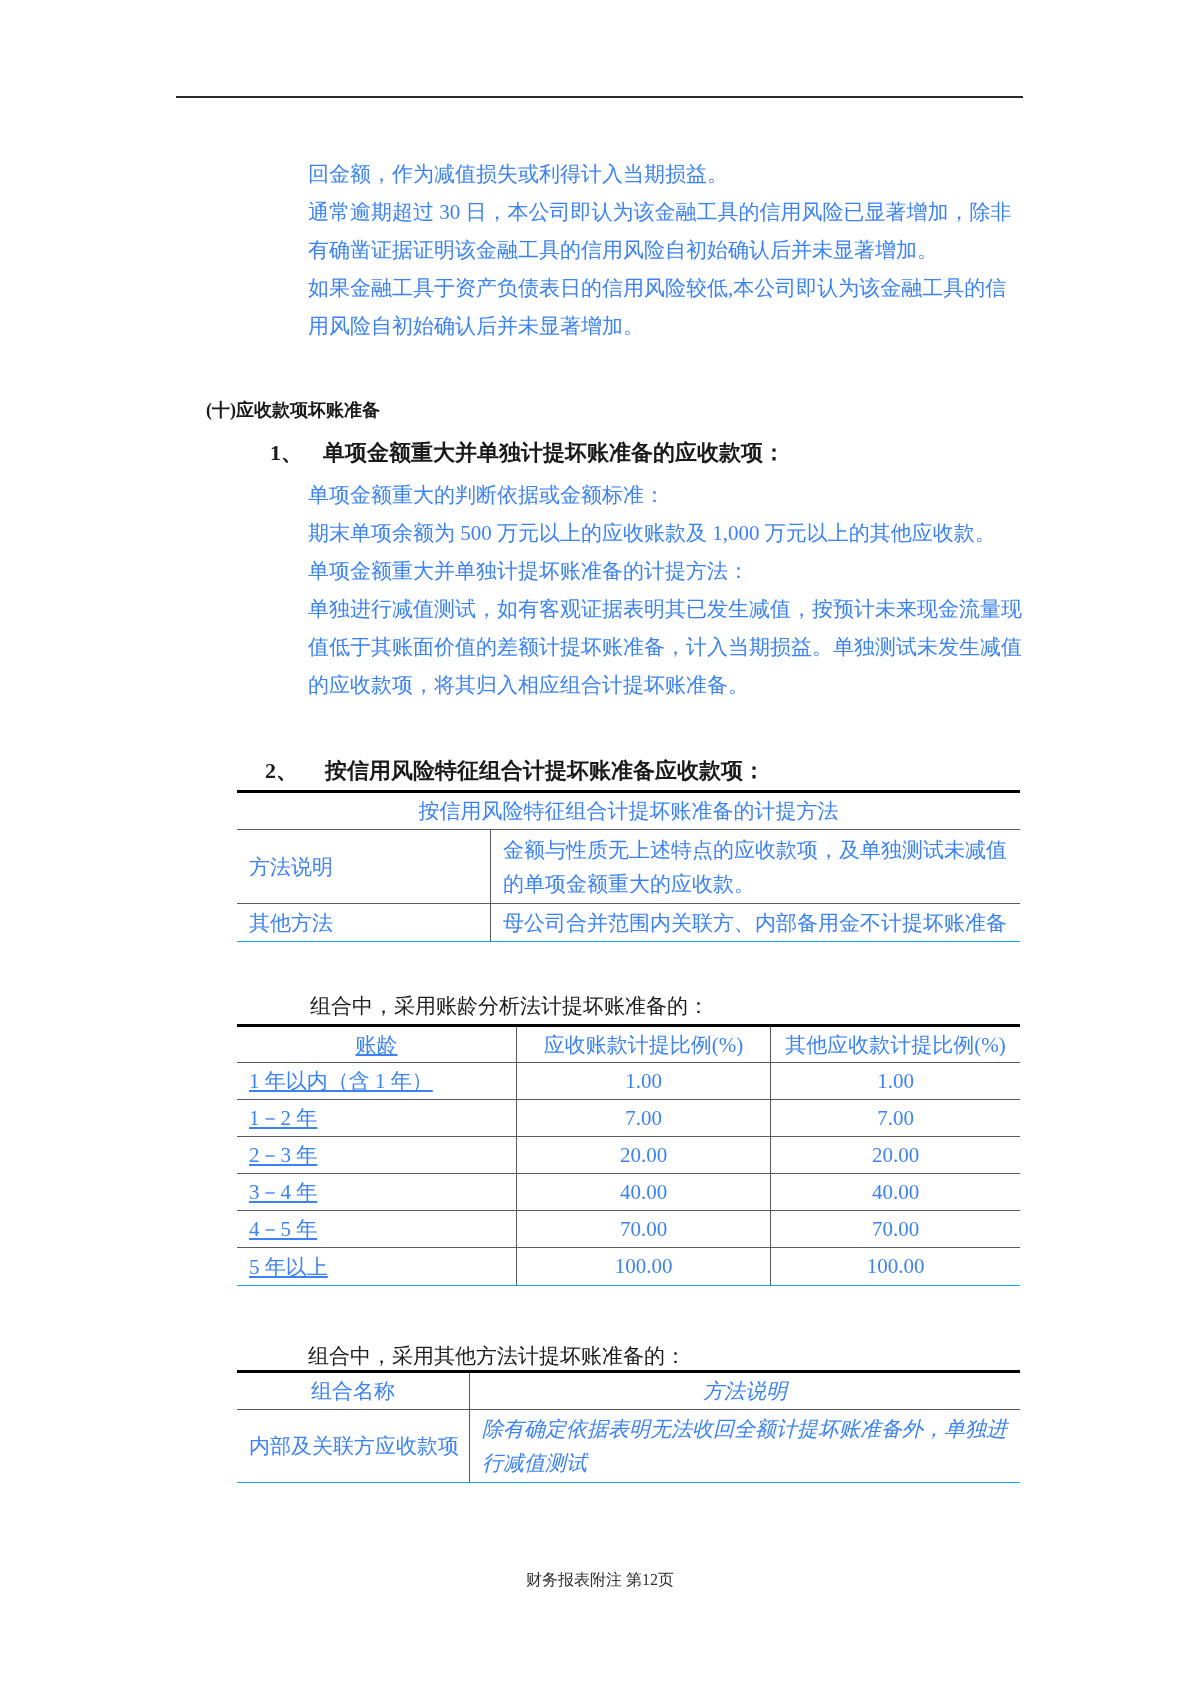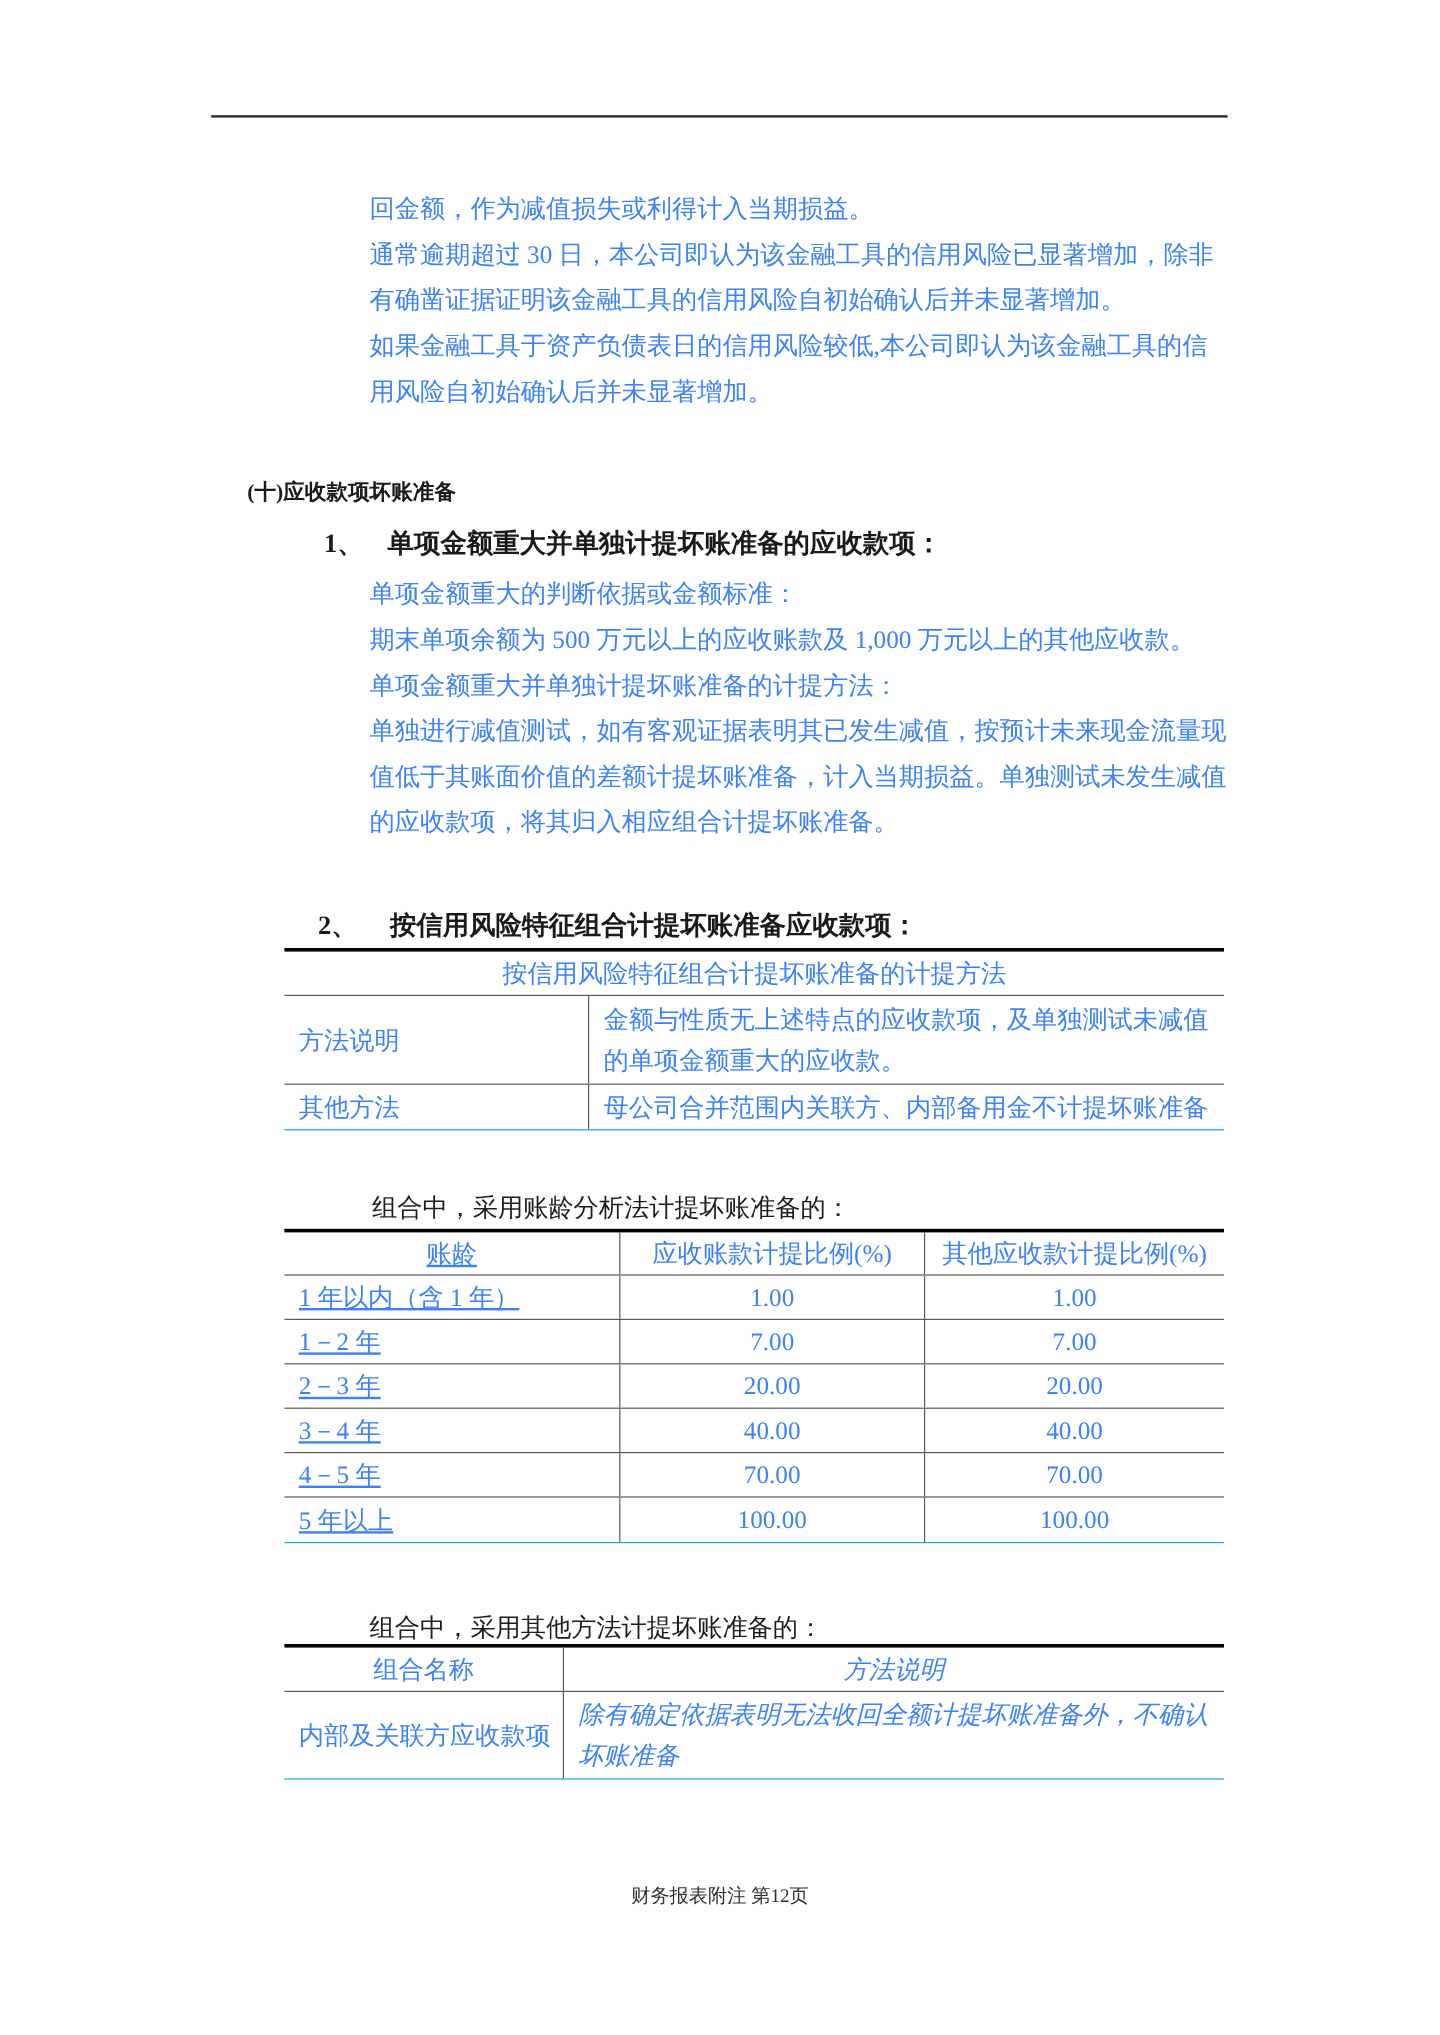--- a/index.html
+++ b/index.html
@@ -165,19 +165,19 @@
 
   <div class="abs intro-line" style="left:308px;top:1342px;">组合中，采用其他方法计提坏账准备的：</div>
 
   <div class="tbl t3">
     <div class="row hrow thin">
       <div class="cell center vline c1">组合名称</div>
       <div class="cell center c2">方法说明</div>
     </div>
     <div class="row drow">
       <div class="cell vline c1">内部及关联方应收款项</div>
-      <div class="cell c2">除有确定依据表明无法收回全额计提坏账准备外，不确认坏账准备</div>
+      <div class="cell c2">除有确定依据表明无法收回全额计提坏账准备外，单独进行减值测试</div>
     </div>
   </div>
 
   <div class="abs footer-line">财务报表附注 第12页</div>
 
 </div>
 
 </body></html>

